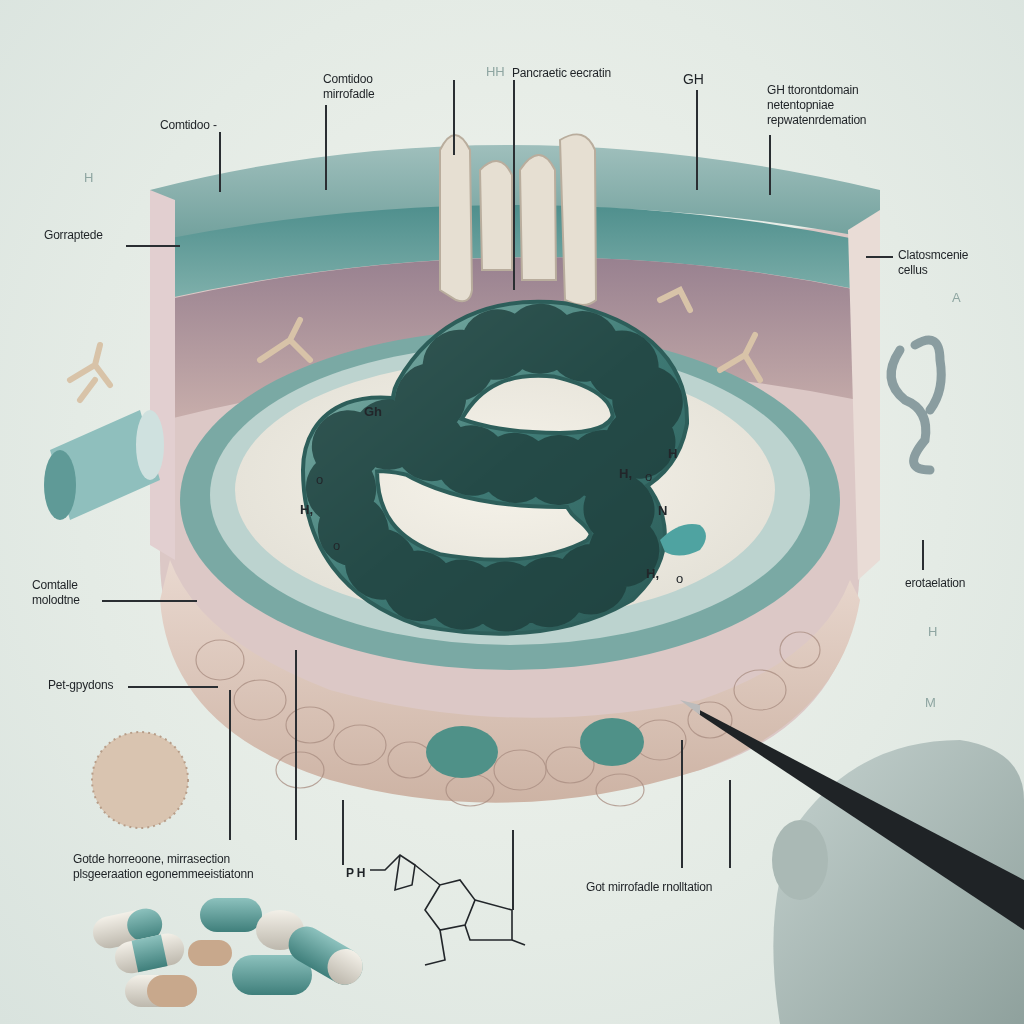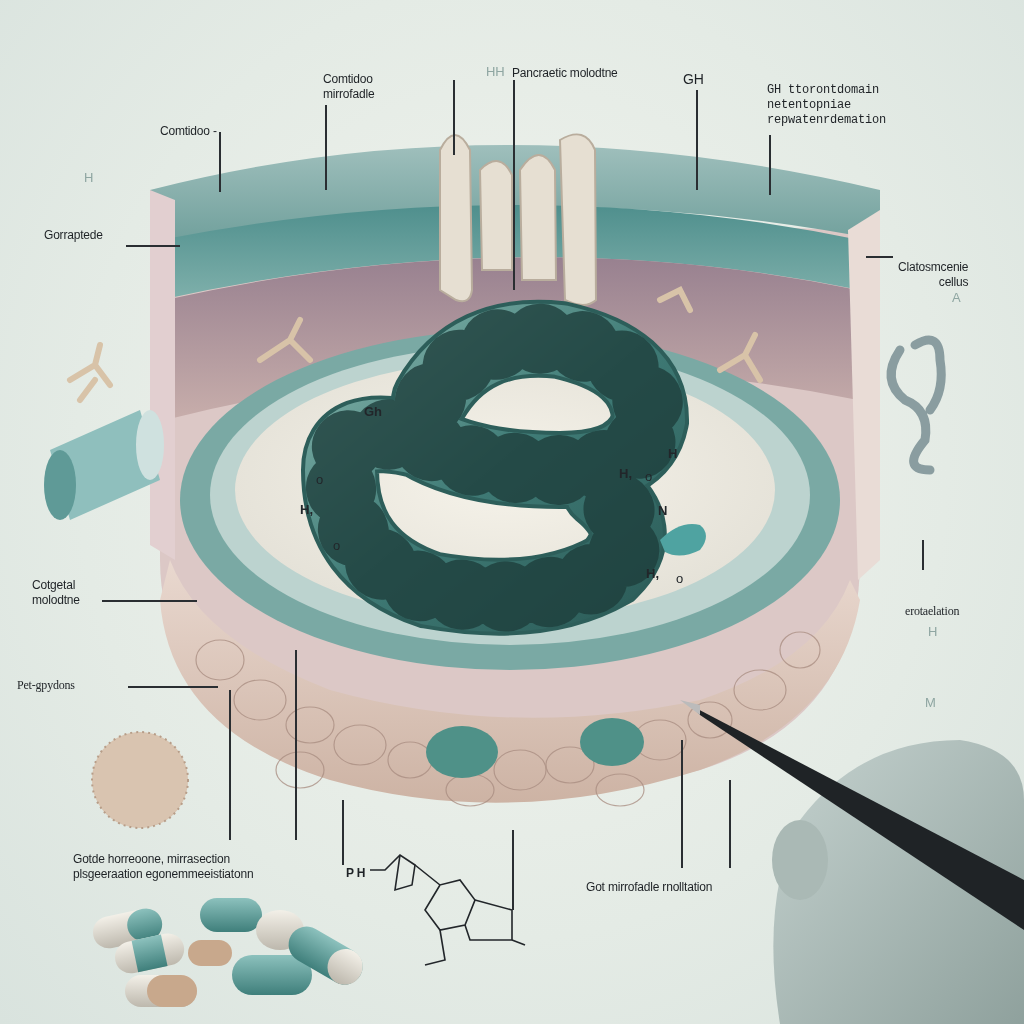--- a/index.html
+++ b/index.html
@@ -189,36 +189,36 @@
 <div class="leader h" style="left:102px;top:600px;width:95px;"></div>
 <div class="leader v" style="left:922px;top:540px;height:30px;"></div>
 <div class="leader h" style="left:128px;top:686px;width:90px;"></div>
 <div class="leader v" style="left:229px;top:690px;height:150px;"></div>
 <div class="leader v" style="left:295px;top:650px;height:190px;"></div>
 <div class="leader v" style="left:342px;top:800px;height:65px;"></div>
 <div class="leader v" style="left:512px;top:830px;height:80px;"></div>
 <div class="leader v" style="left:681px;top:740px;height:128px;"></div>
 <div class="leader v" style="left:729px;top:780px;height:88px;"></div>
 
-<div class="label" style="left:160px;top:124px;">Comtidoo -</div>
+<div class="label" style="left:160px;top:118px;">Comtidoo -</div>
 <div class="label" style="left:323px;top:72px;">Comtidoo
 mirrofadle</div>
 <div class="label faint" style="left:442px;top:64px;margin-left:44px;">HH</div>
-<div class="label" style="left:512px;top:66px;">Pancraetic molodtne</div>
+<div class="label" style="left:512px;top:66px;">Pancraetic eecratin</div>
 <div class="label" style="left:683px;top:72px;font-size:14px;">GH</div>
-<div class="label" style="left:767px;top:83px;font-family:Liberation Mono, monospace;">GH ttorontdomain
+<div class="label" style="left:767px;top:83px;">GH ttorontdomain
 netentopniae
 repwatenrdemation</div>
 <div class="label" style="left:44px;top:228px;">Gorraptede</div>
-<div class="label" style="left:898px;top:260px;text-align:right;">Clatosmcenie
+<div class="label" style="left:898px;top:248px;">Clatosmcenie
 cellus</div>
-<div class="label" style="left:32px;top:578px;">Cotgetal
+<div class="label" style="left:32px;top:578px;">Comtalle
 molodtne</div>
-<div class="label" style="left:905px;top:604px;font-family:Liberation Serif, serif;">erotaelation</div>
-<div class="label" style="left:17px;top:678px;font-family:Liberation Serif, serif;">Pet-gpydons</div>
+<div class="label" style="left:905px;top:576px;">erotaelation</div>
+<div class="label" style="left:48px;top:678px;">Pet-gpydons</div>
 <div class="label" style="left:73px;top:852px;">Gotde horreoone,  mirrasection
 plsgeeraation egonemmeeistiatonn</div>
 <div class="label" style="left:586px;top:880px;">Got mirrofadle rnolltation</div>
 <div class="label" style="left:346px;top:866px;font-weight:bold;">P H</div>
 
 <div class="small-mark" style="left:364px;top:404px;">Gh</div>
 <div class="small-mark" style="left:300px;top:502px;">H,</div>
 <div class="small-mark" style="left:668px;top:446px;">H</div>
 <div class="small-mark" style="left:619px;top:466px;">H,</div>
 <div class="small-mark" style="left:658px;top:503px;">N</div>

